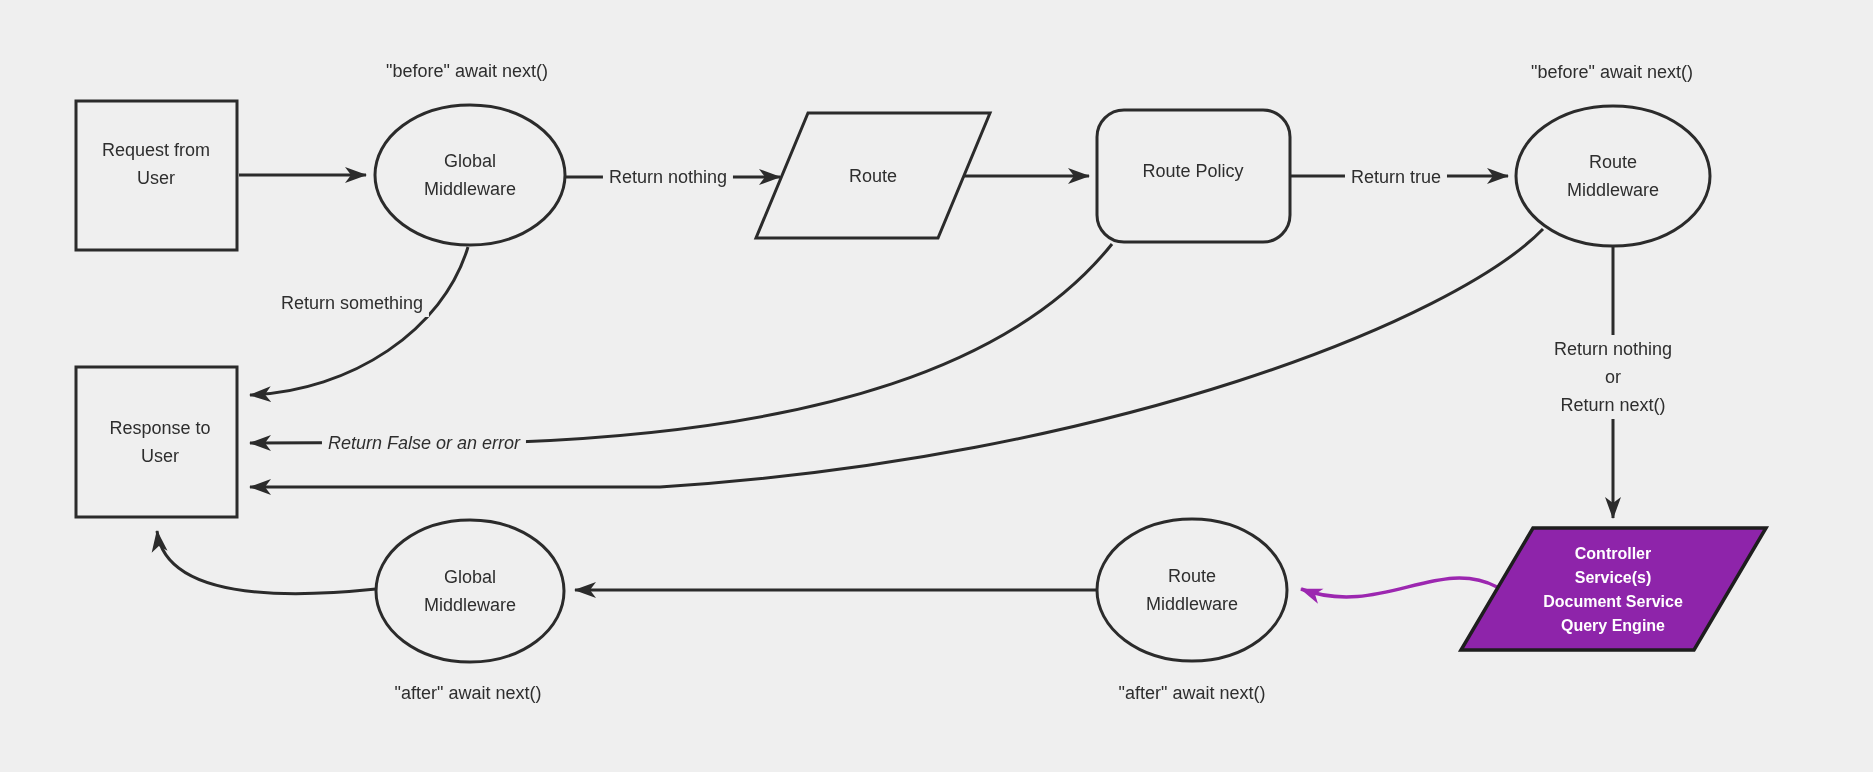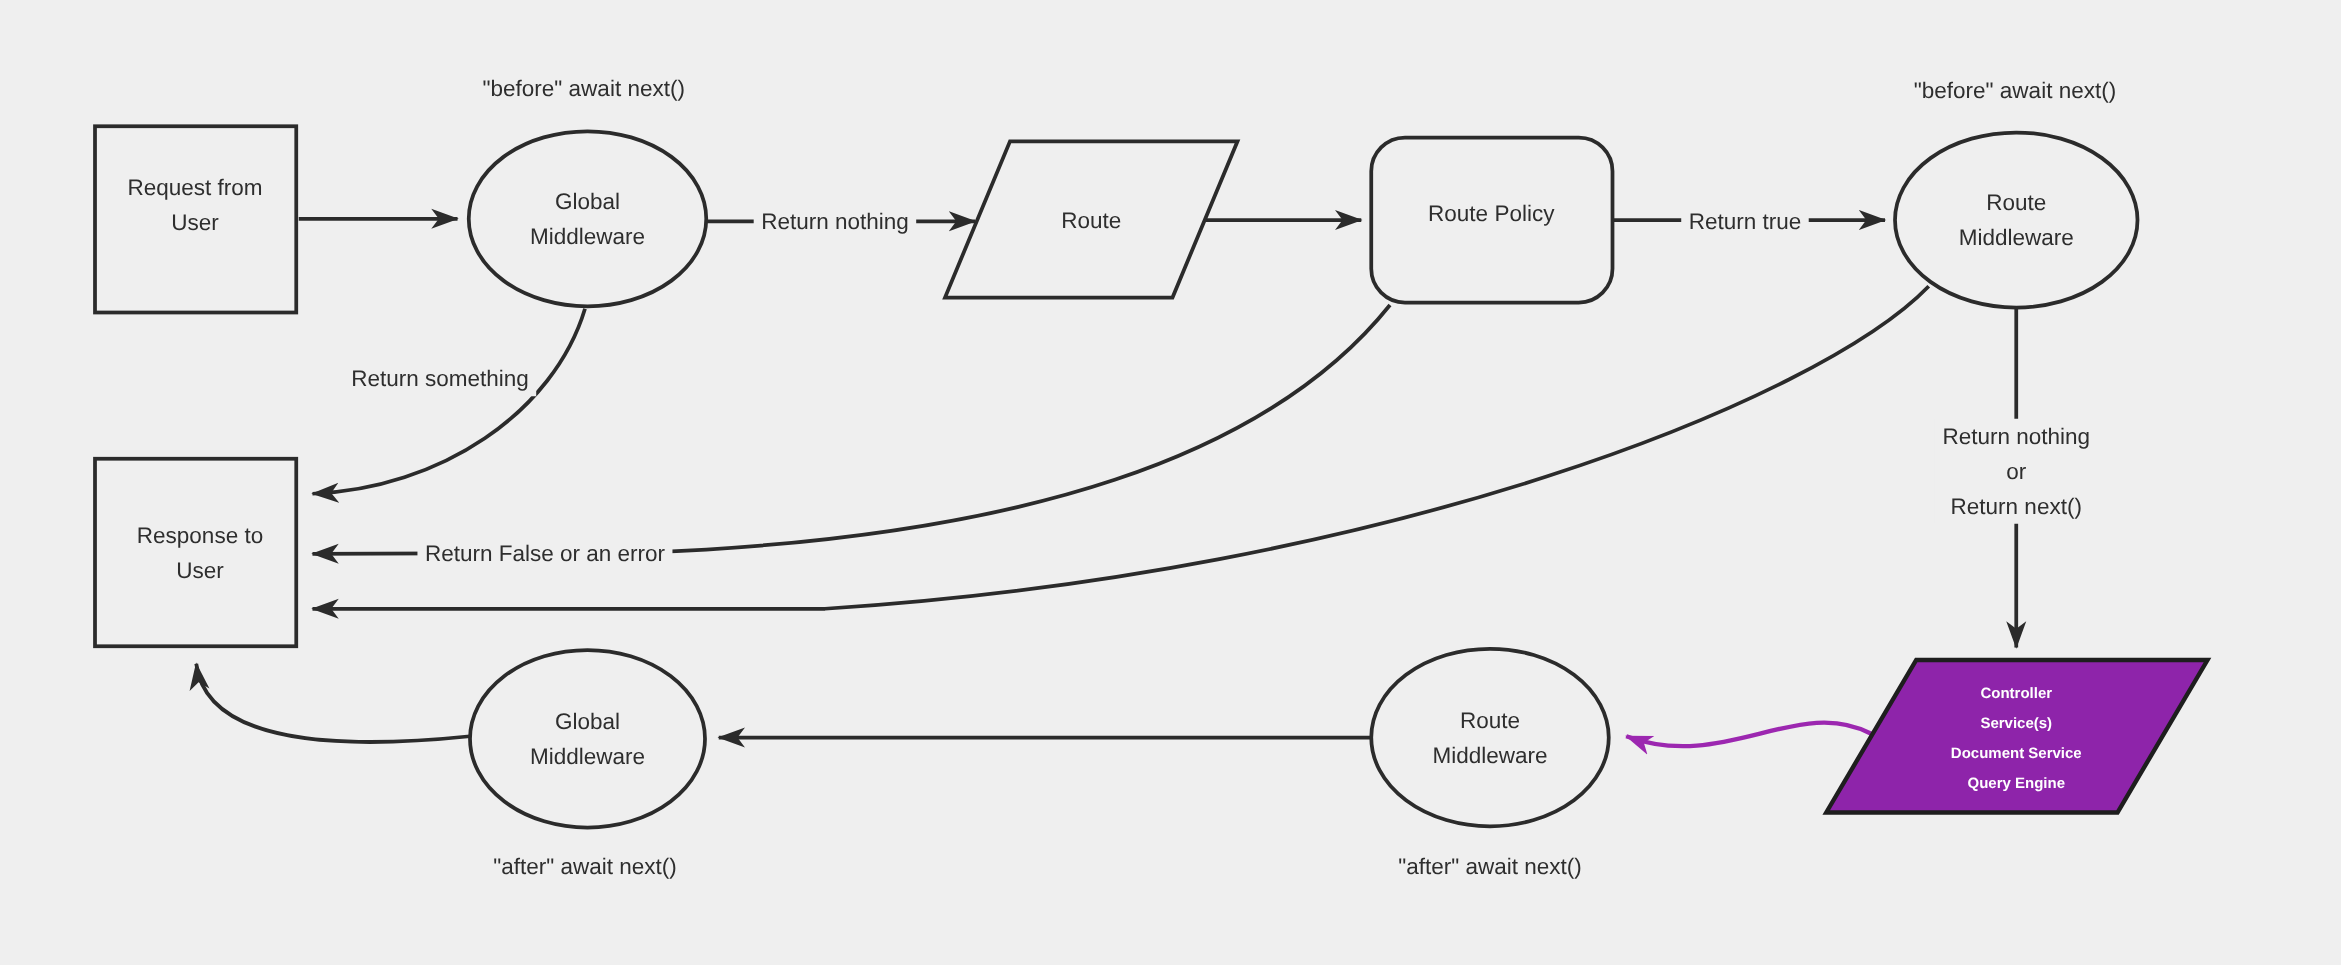--- a/index.html
+++ b/index.html
@@ -32,21 +32,21 @@
     font-size:18px;
     line-height:28px;
     color:var(--text);
   }
   .mask{background:var(--bg);padding:0 6px;}
   .node-label-purple{
     position:absolute;
     transform:translate(-50%,-50%);
     white-space:pre-line;
     text-align:center;
-    font-size:12px;
+    font-size:16px;
     line-height:24px;
     font-weight:bold;
     color:var(--node-text);
   }
 </style>
 </head>
 <body>
 
 <div id="canvas">
 
@@ -100,20 +100,20 @@
   <div class="node-label-purple" style="left:1613px;top:590px;">Controller
 Service(s)
 Document Service
 Query Engine</div>
 
   <div class="lbl" style="left:467px;top:71px;">"before" await next()</div>
   <div class="lbl" style="left:1612px;top:72px;">"before" await next()</div>
   <div class="lbl mask" style="left:668px;top:177px;">Return nothing</div>
   <div class="lbl mask" style="left:1396px;top:177px;">Return true</div>
   <div class="lbl mask" style="left:352px;top:303px;">Return something</div>
-  <div class="lbl mask" style="left:436px;top:443px;">Return False or an error</div>
+  <div class="lbl mask" style="left:424px;top:443px;font-style:italic;">Return False or an error</div>
   <div class="lbl mask" style="left:1613px;top:377px;">Return nothing
 or
 Return next()</div>
   <div class="lbl" style="left:468px;top:693px;">"after" await next()</div>
   <div class="lbl" style="left:1192px;top:693px;">"after" await next()</div>
 
 </div>
 
 </body></html>

